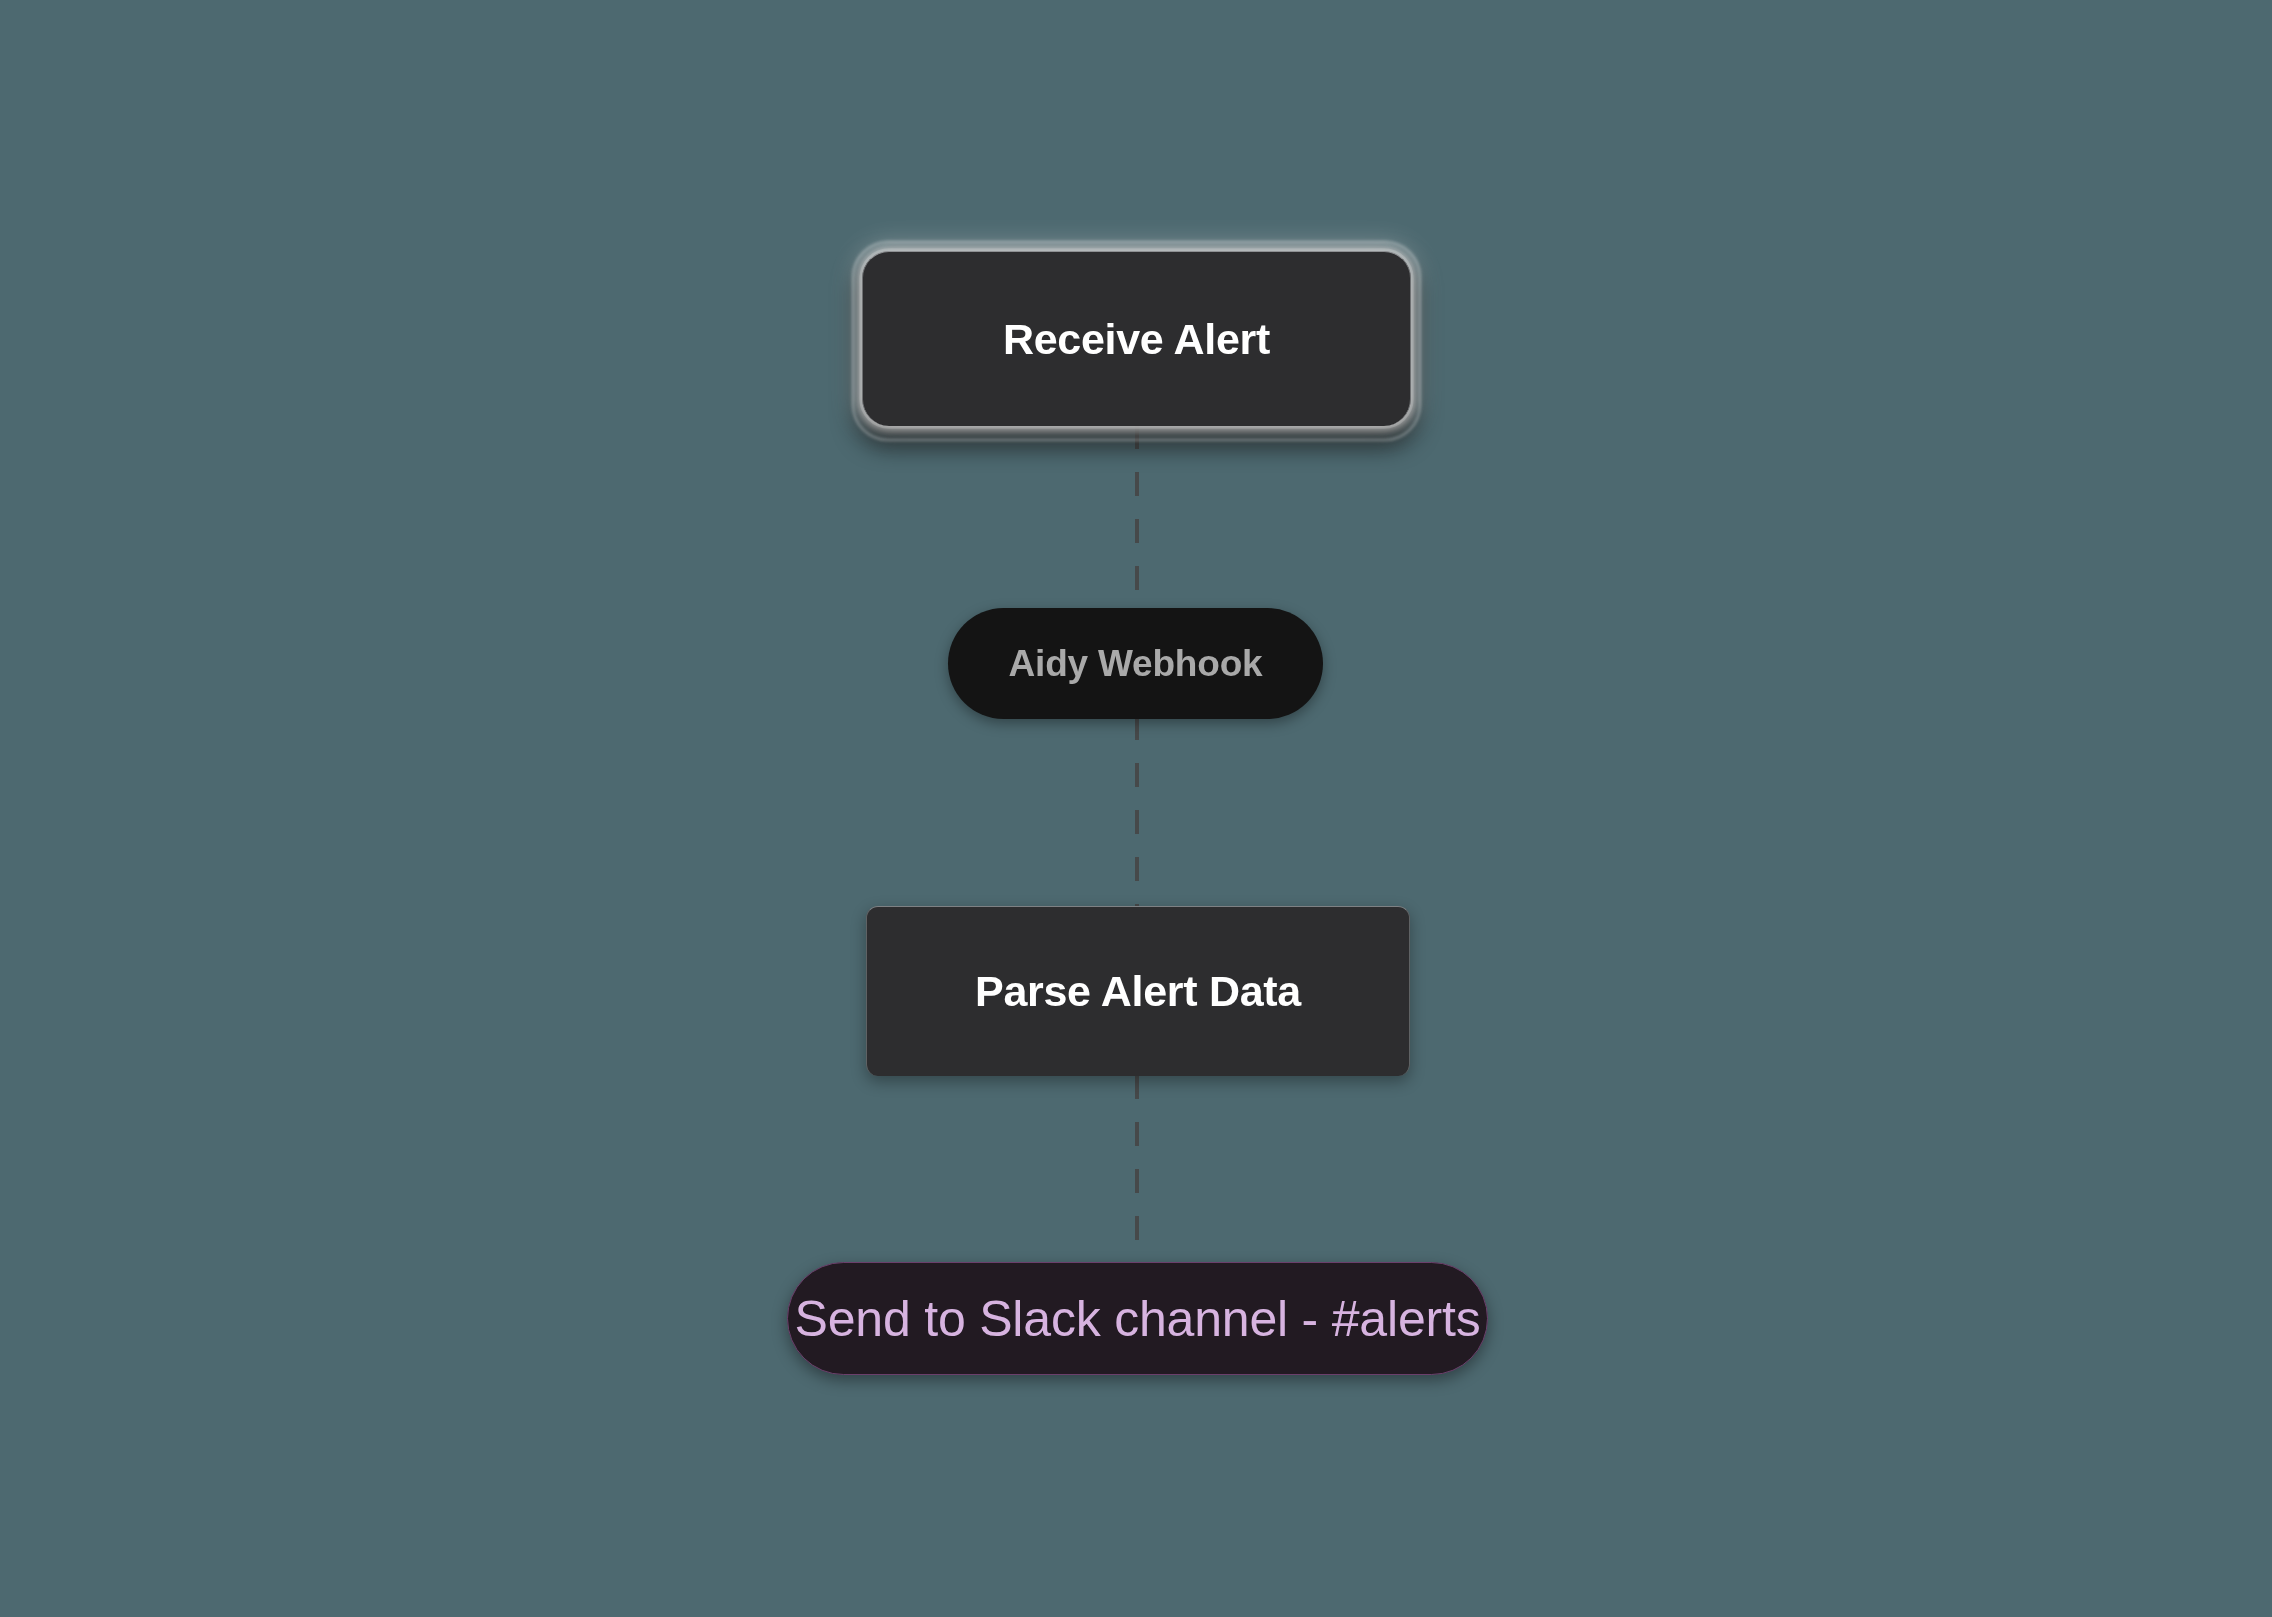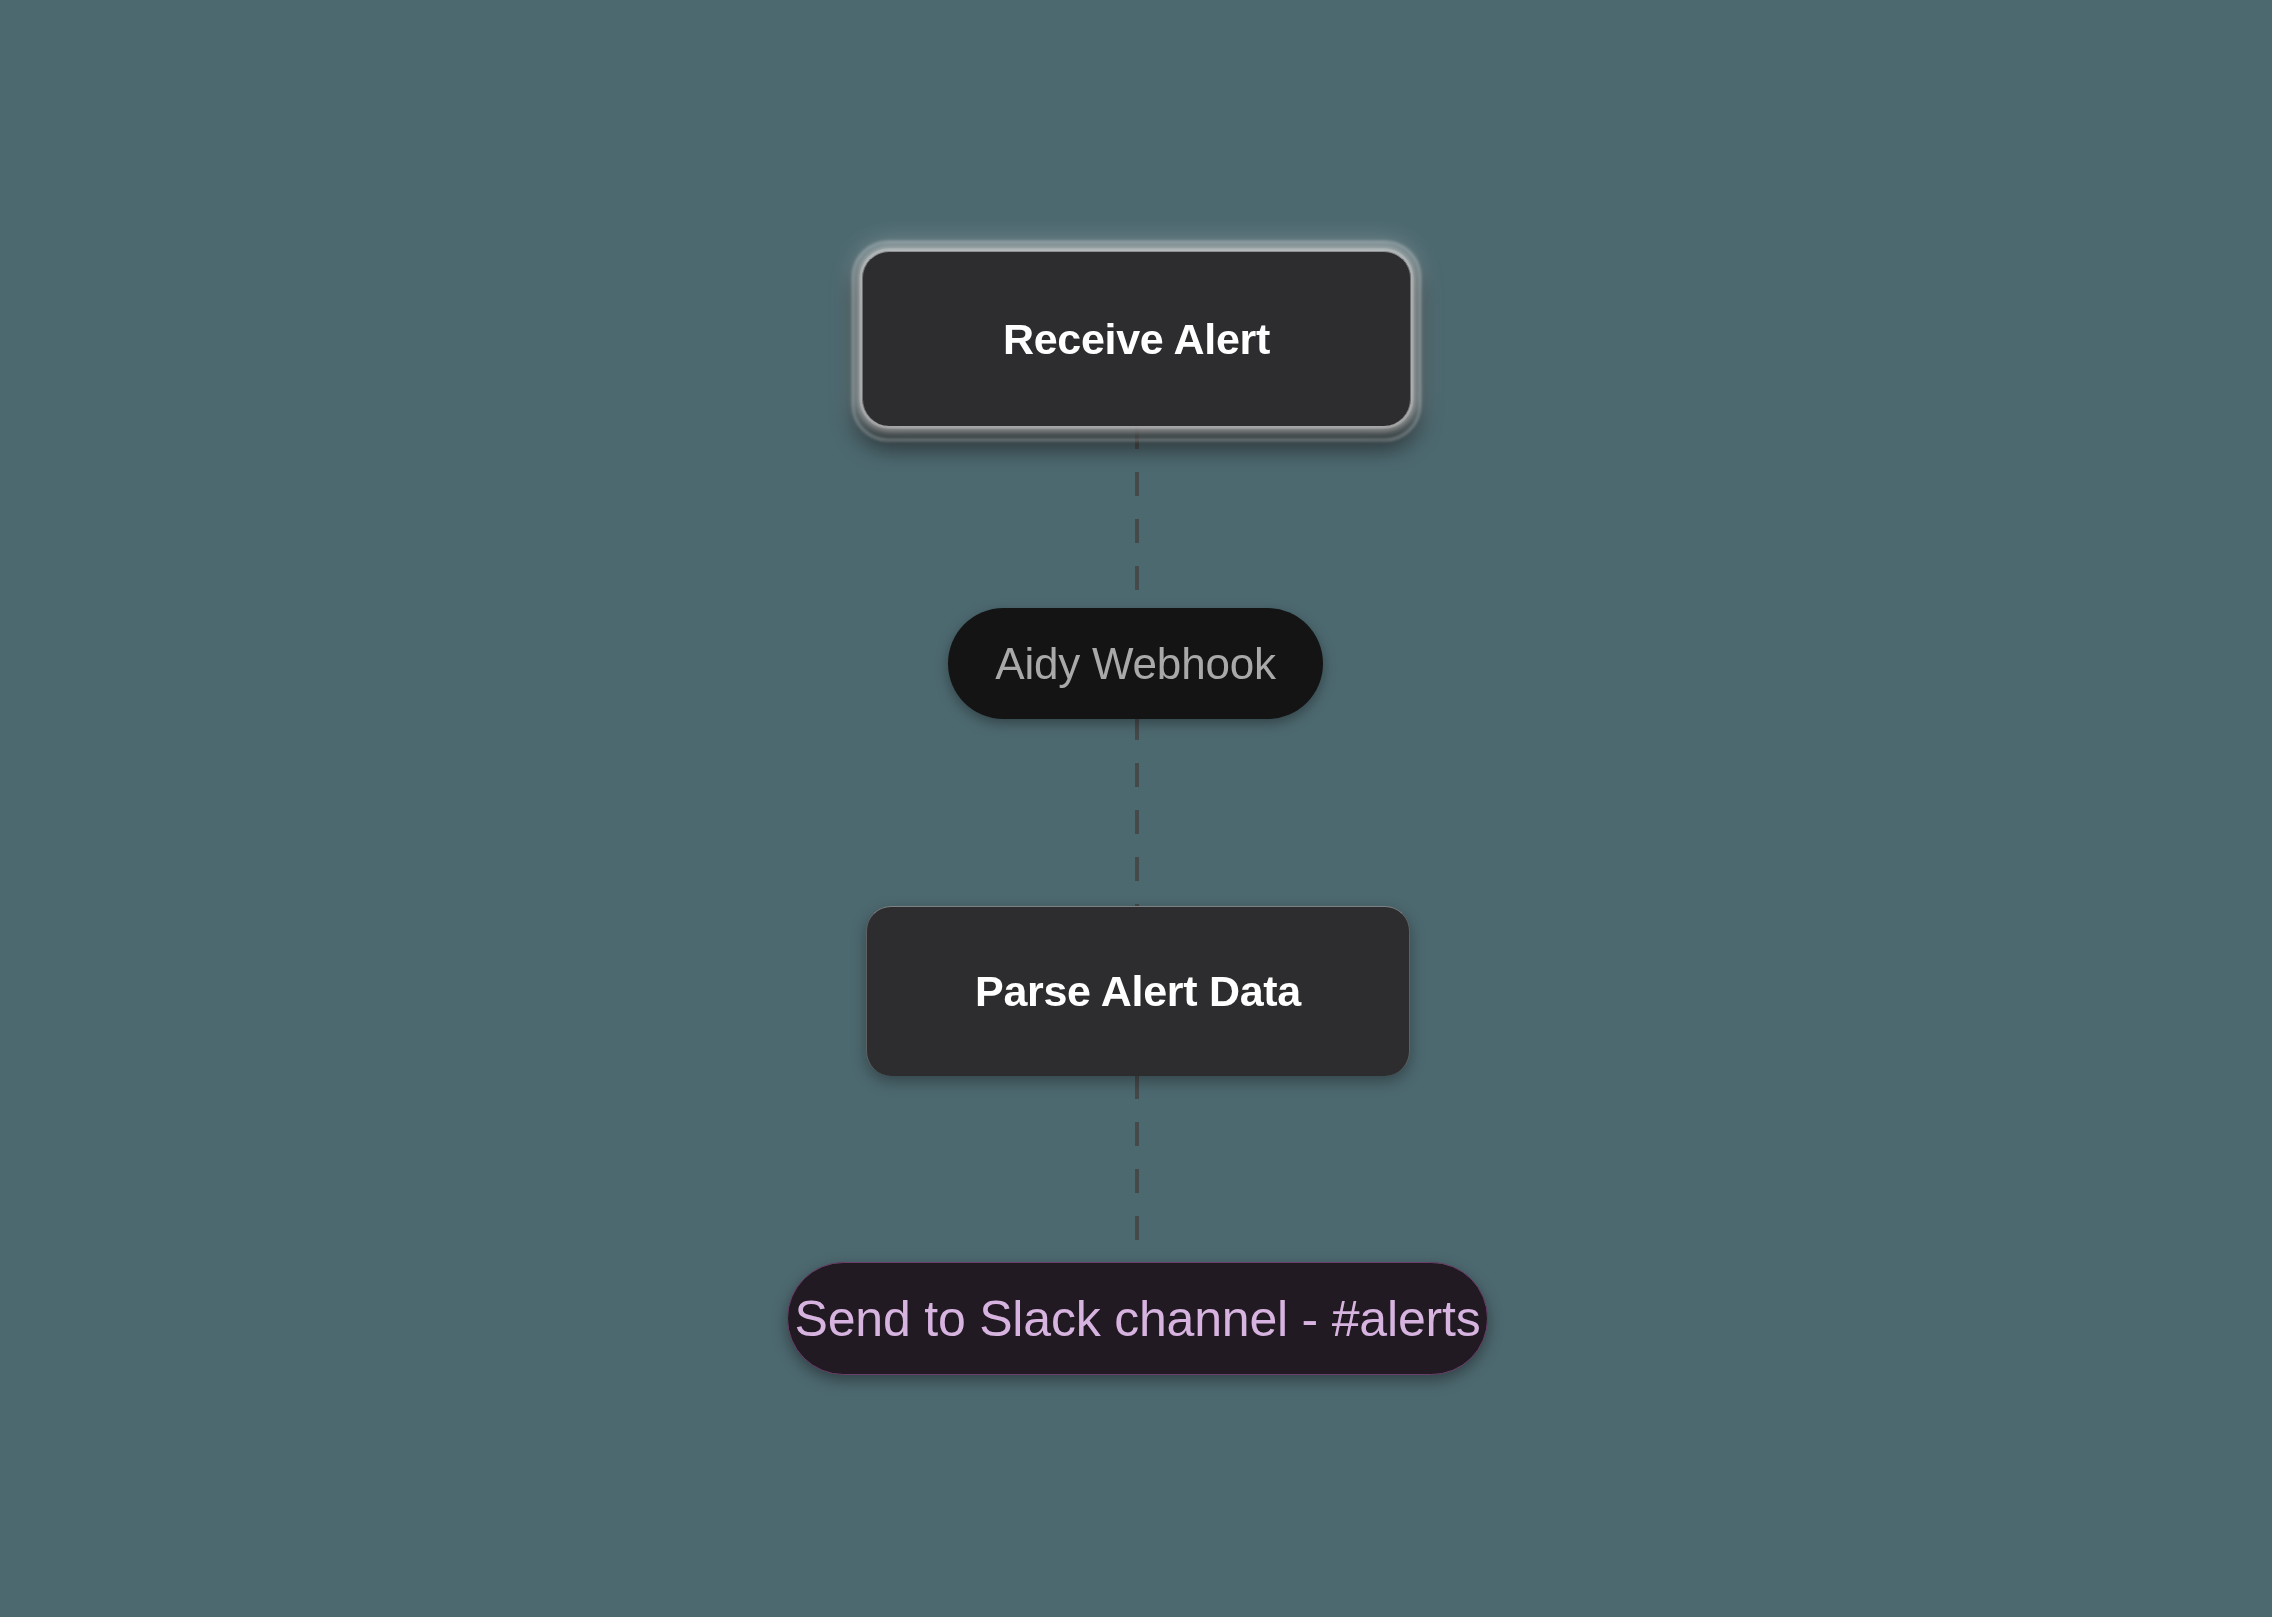--- a/index.html
+++ b/index.html
@@ -89,38 +89,38 @@
 
   
   #node-parse-alert-data {
     left: 866px;
     top: 906px;
     width: 544px;
     height: 170px;
     border-top: 1.8px solid #7e8184;
     border-left: 0.9px solid #5f6264;
     border-right: 0.9px solid #5f6264;
-    border-radius: 25px;
+    border-radius: 12px;
     box-shadow: 0 5.4px 14.5px rgba(0,0,0,0.32);
   }
 
   
   .pill {
     position: absolute;
     display: flex;
     align-items: center;
     justify-content: center;
     border-radius: 904px;
     z-index: 3;
     white-space: nowrap;
   }
 
   .pill-label {
-    font-size: 44px;
-    font-weight: 400;
+    font-size: 37px;
+    font-weight: 700;
     letter-spacing: -0.2px;
     line-height: 1;
   }
 
   
   #pill-aidy-webhook {
     left: 948px;
     top: 608px;
     width: 375px;
     height: 111px;

